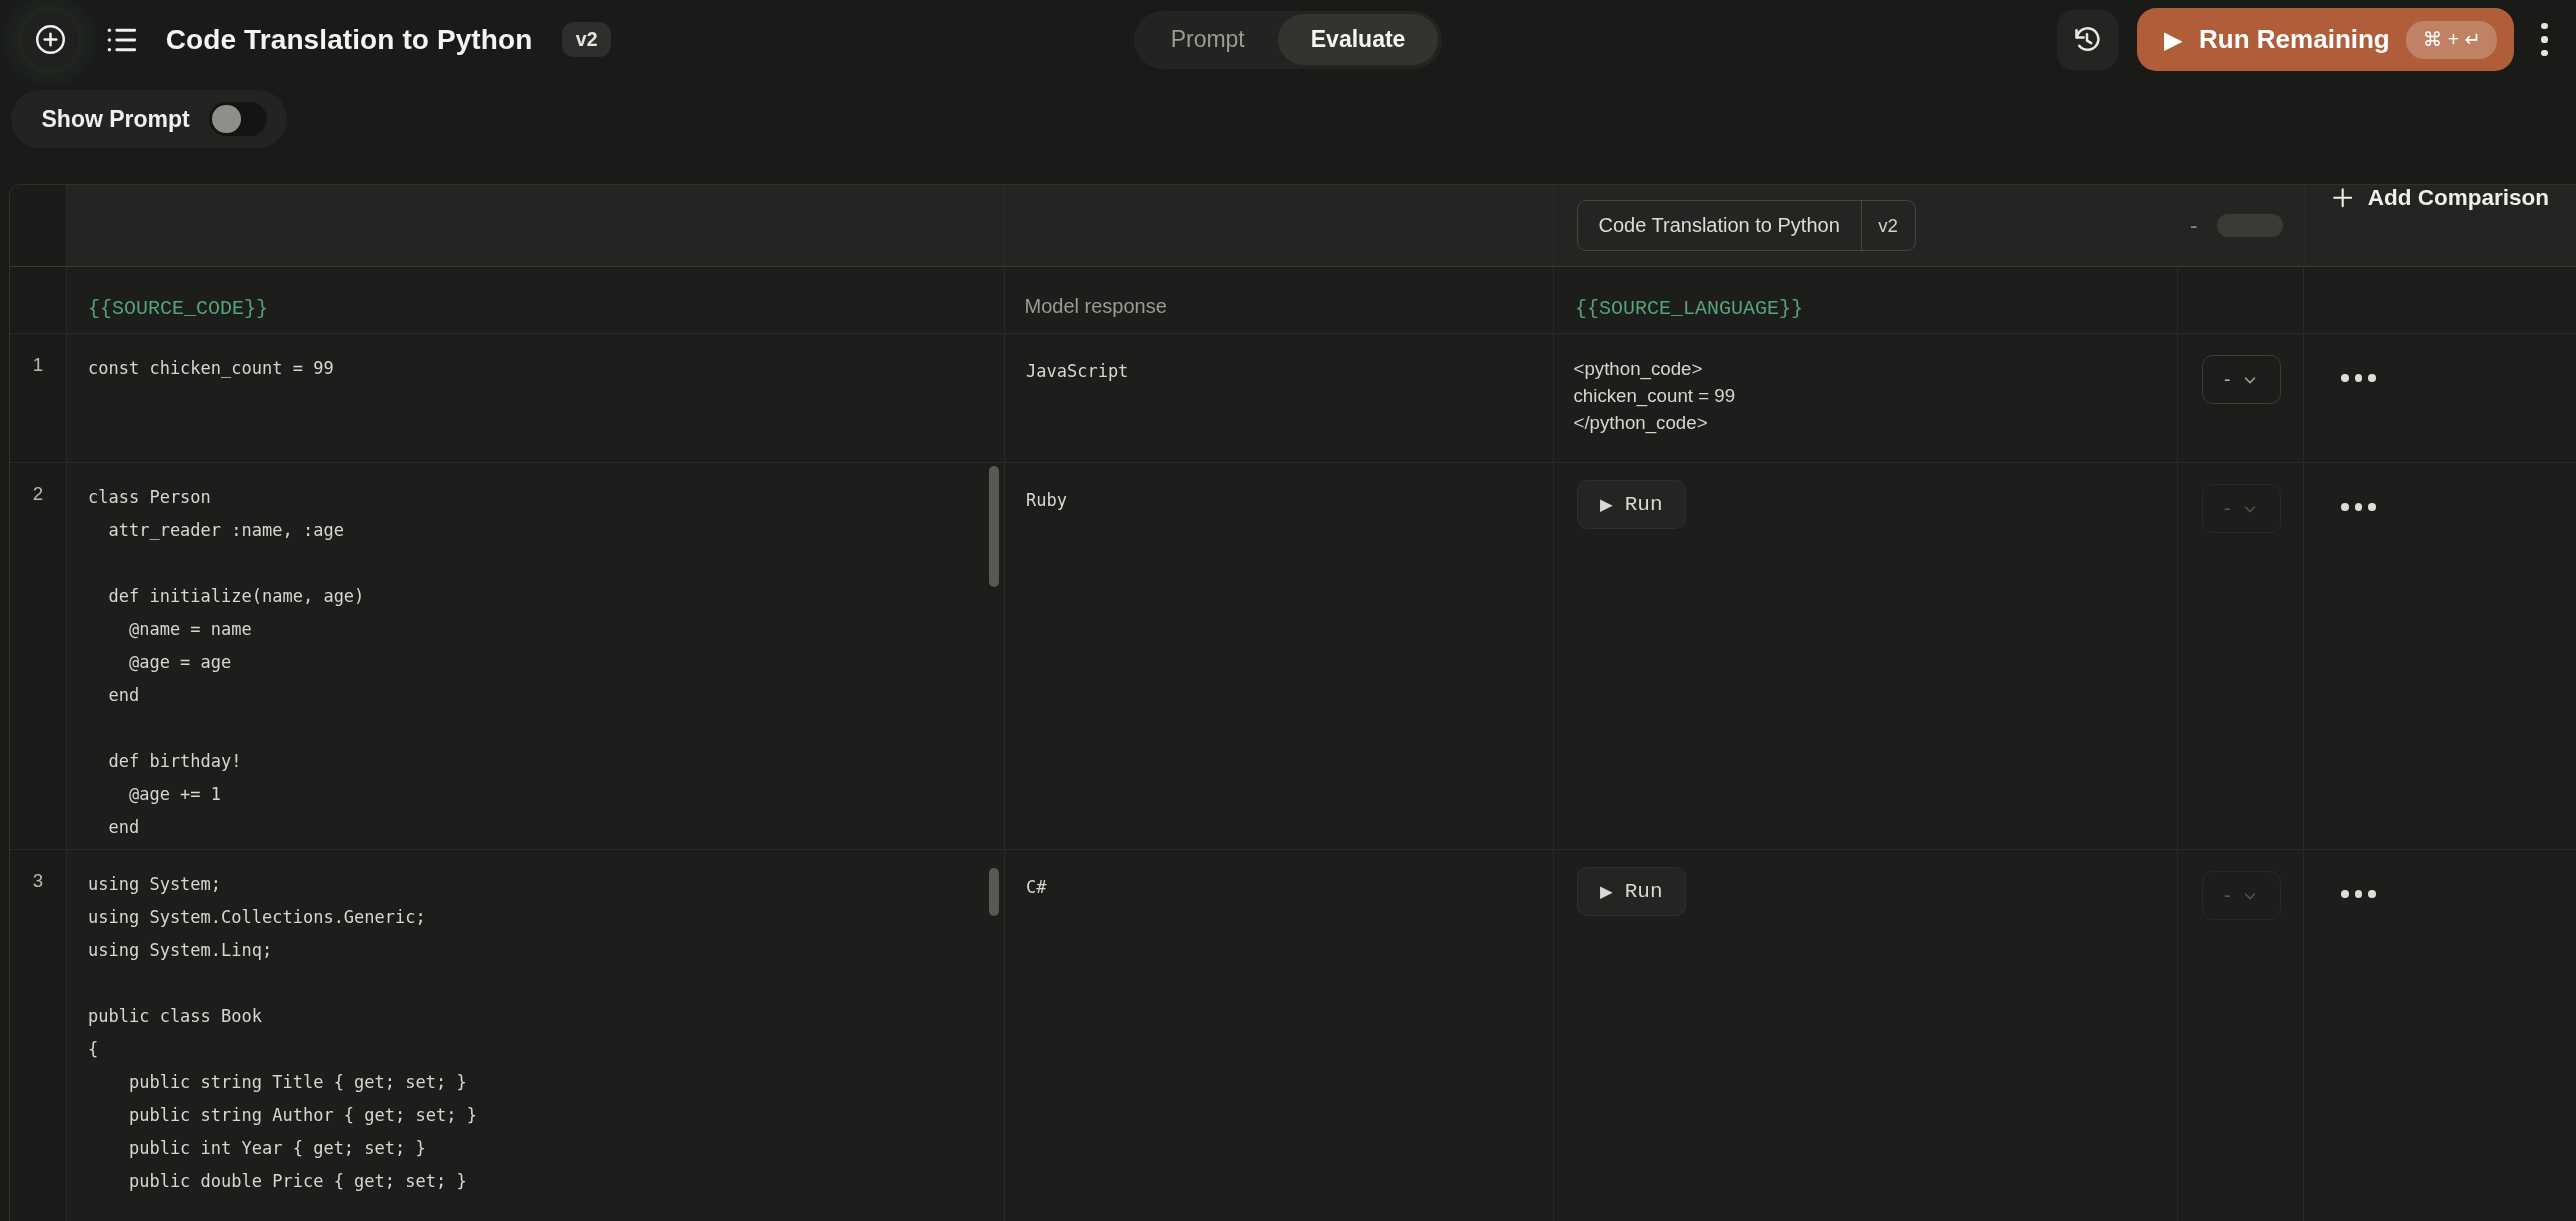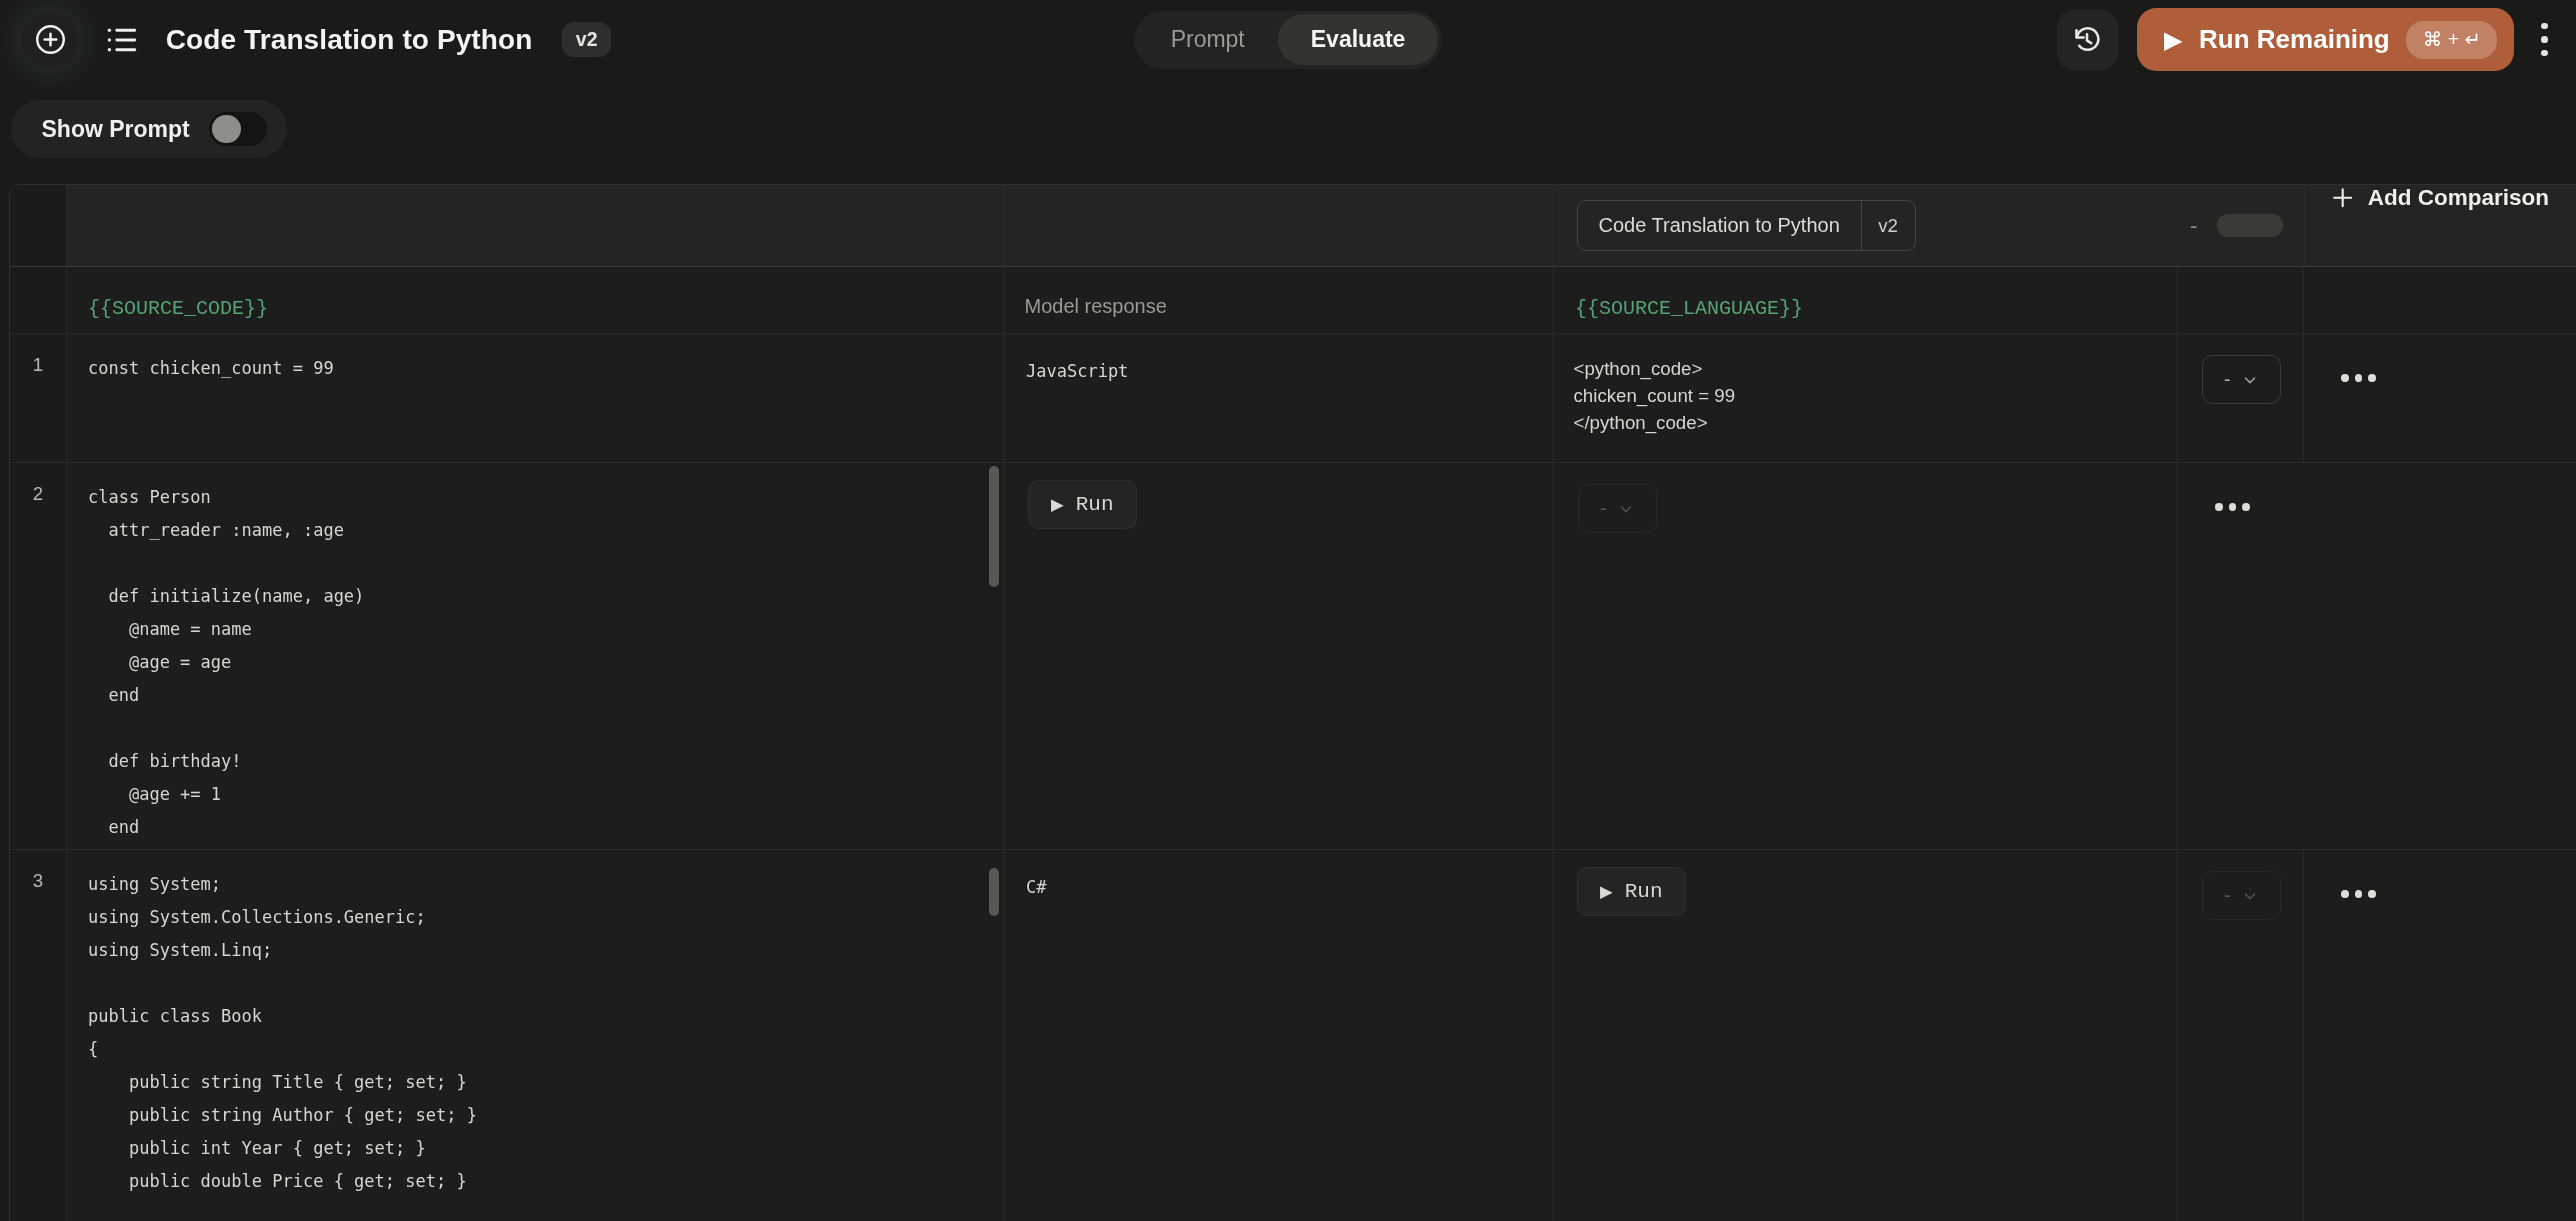--- a/index.html
+++ b/index.html
@@ -37,21 +37,21 @@
   .tb-right{margin-left:auto;display:flex;align-items:center;gap:19.5px}
   .history-btn{width:61px;height:60px;border-radius:16.5px;background:#242422;border:none;display:flex;align-items:center;justify-content:center;cursor:pointer}
   .run-btn{height:63px;background:var(--accent);border:none;border-radius:19.5px;display:flex;align-items:center;gap:16.5px;padding:0 16.5px 0 27px;cursor:pointer}
   .run-btn .play{color:#fff;font-size:24px;line-height:1}
   .run-btn .lbl{color:#fff;font-size:26px;font-weight:700;font-family:var(--sans)}
   .kbd{background:rgba(255,255,255,.22);border-radius:18px;color:#fff;font-size:19.5px;padding:7.5px 16.5px;white-space:nowrap}
   .kebab{display:flex;flex-direction:column;gap:6.7px;background:none;border:none;cursor:pointer;padding:7.5px}
   .kebab i{width:6.7px;height:6.7px;border-radius:50%;background:#e4e4e1;display:block}
 
   
-  .show-prompt{position:absolute;top:100px;left:10.5px;height:58px;background:var(--pill);border-radius:29px;display:flex;align-items:center;gap:19.5px;padding:0 19.5px 0 31px}
+  .show-prompt{position:absolute;top:90px;left:10.5px;height:58px;background:var(--pill);border-radius:29px;display:flex;align-items:center;gap:19.5px;padding:0 19.5px 0 31px}
   .sp-label{font-size:23px;font-weight:700;color:#f0f0ee}
   .toggle{width:58px;height:34px;background:#141412;border-radius:17px;position:relative;border:none;cursor:pointer}
   .toggle .knob{position:absolute;left:3px;top:3px;width:28.4px;height:28.4px;border-radius:50%;background:#8e8e8b}
 
   
   .table{position:absolute;top:184px;left:9px;right:0;bottom:0;border-top:0.7px solid var(--border);border-left:0.7px solid var(--border);border-top-left-radius:12px;overflow:hidden;background:var(--cell)}
   .row{display:grid;grid-template-columns:57px 938px 549px 624px 126px 1fr;border-bottom:0.7px solid var(--border-soft)}
   .row.band{grid-template-columns:57px 938px 549px 751px 1fr;height:82px;background:var(--band);border-bottom:0.7px solid #3a3a37}
   .row.colhead{height:67px}
   .row.r1{height:129px}
@@ -233,20 +233,21 @@
   def initialize(name, age)
     @name = name
     @age = age
   end
 
   def birthday!
     @age += 1
   end</pre>
       <span class="scroll-thumb"></span>
     </div>
+    <div class="c lang">Ruby</div>
     <div class="c">
       <button class="runrow-btn">
         <span class="play">▶</span>
         <span class="lbl">Run</span>
       </button>
     </div>
     <div class="c">
       <button class="score-btn disabled">
         <span class="dash">-</span>
         <span>

